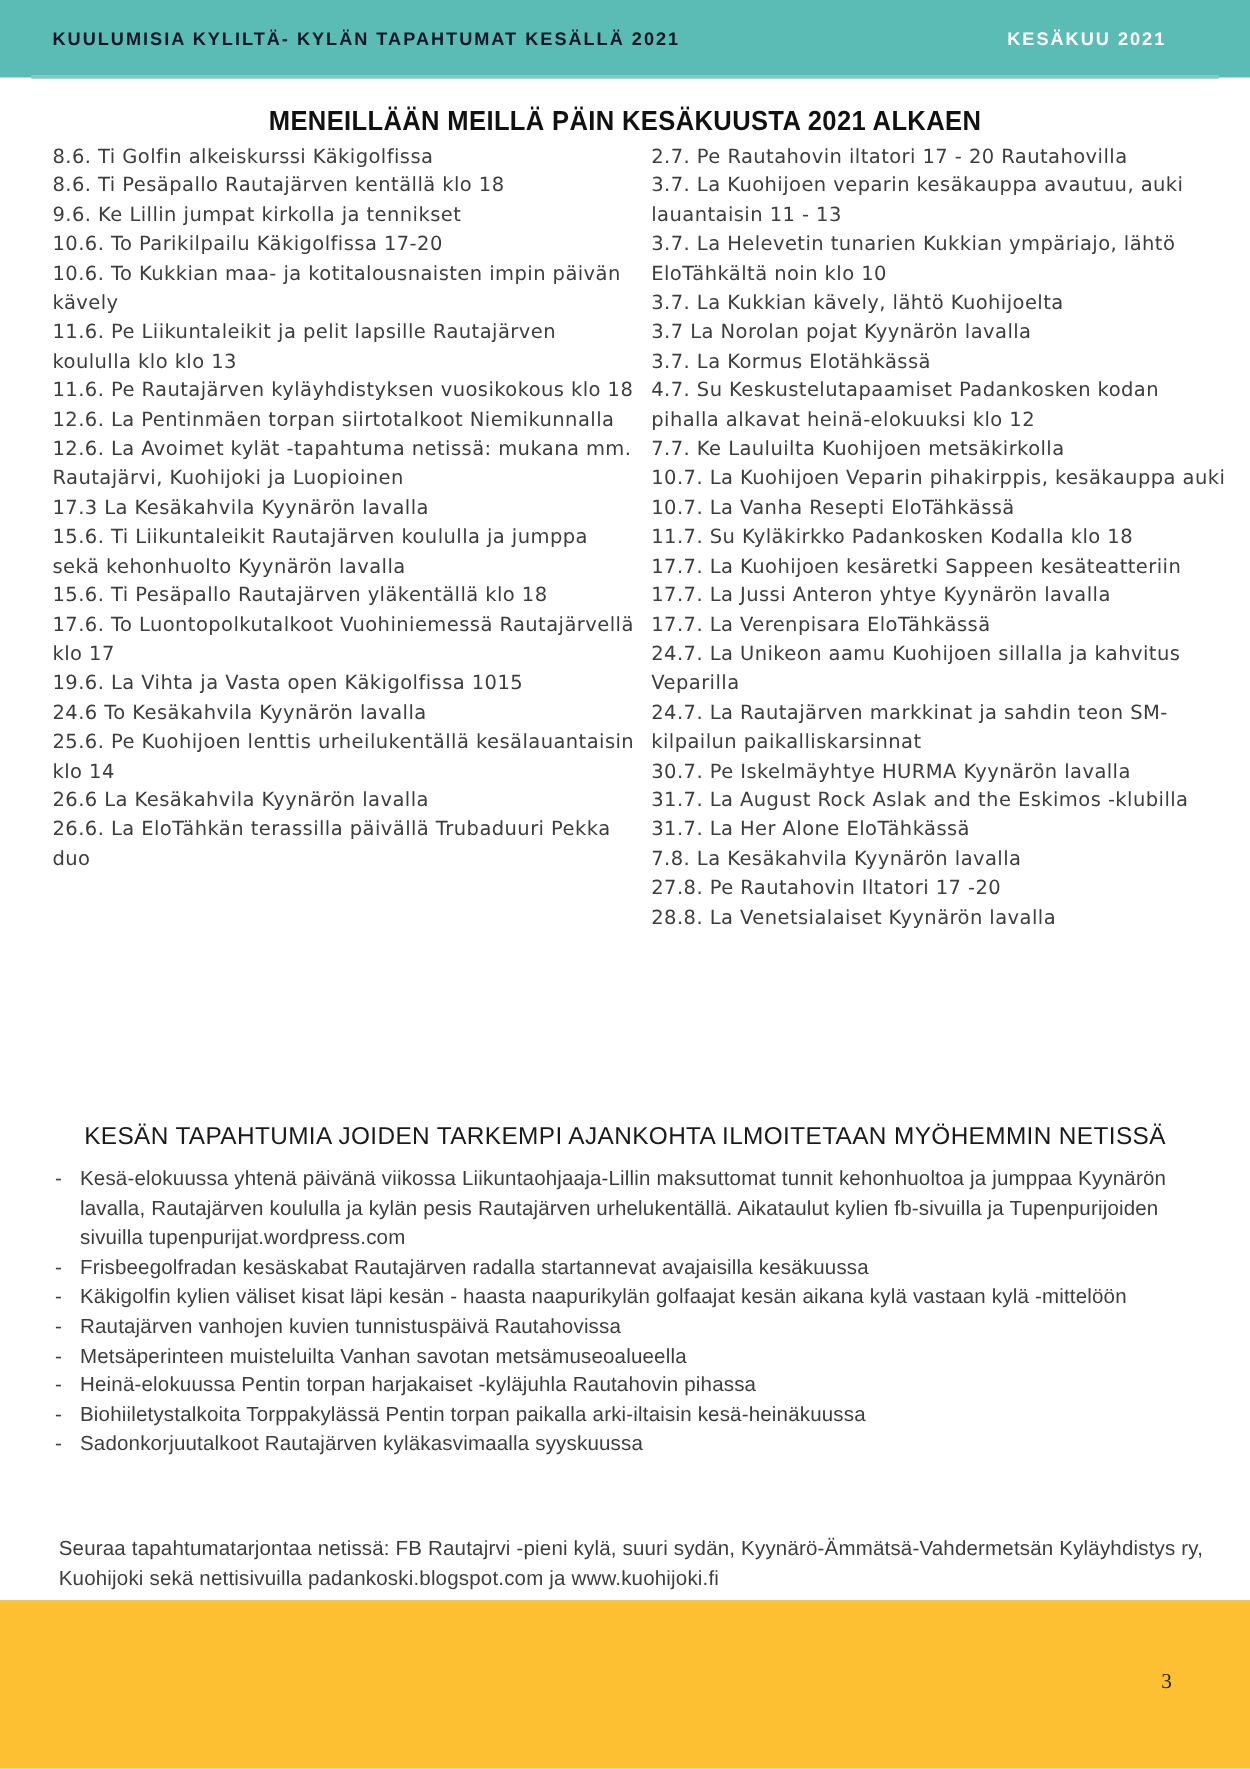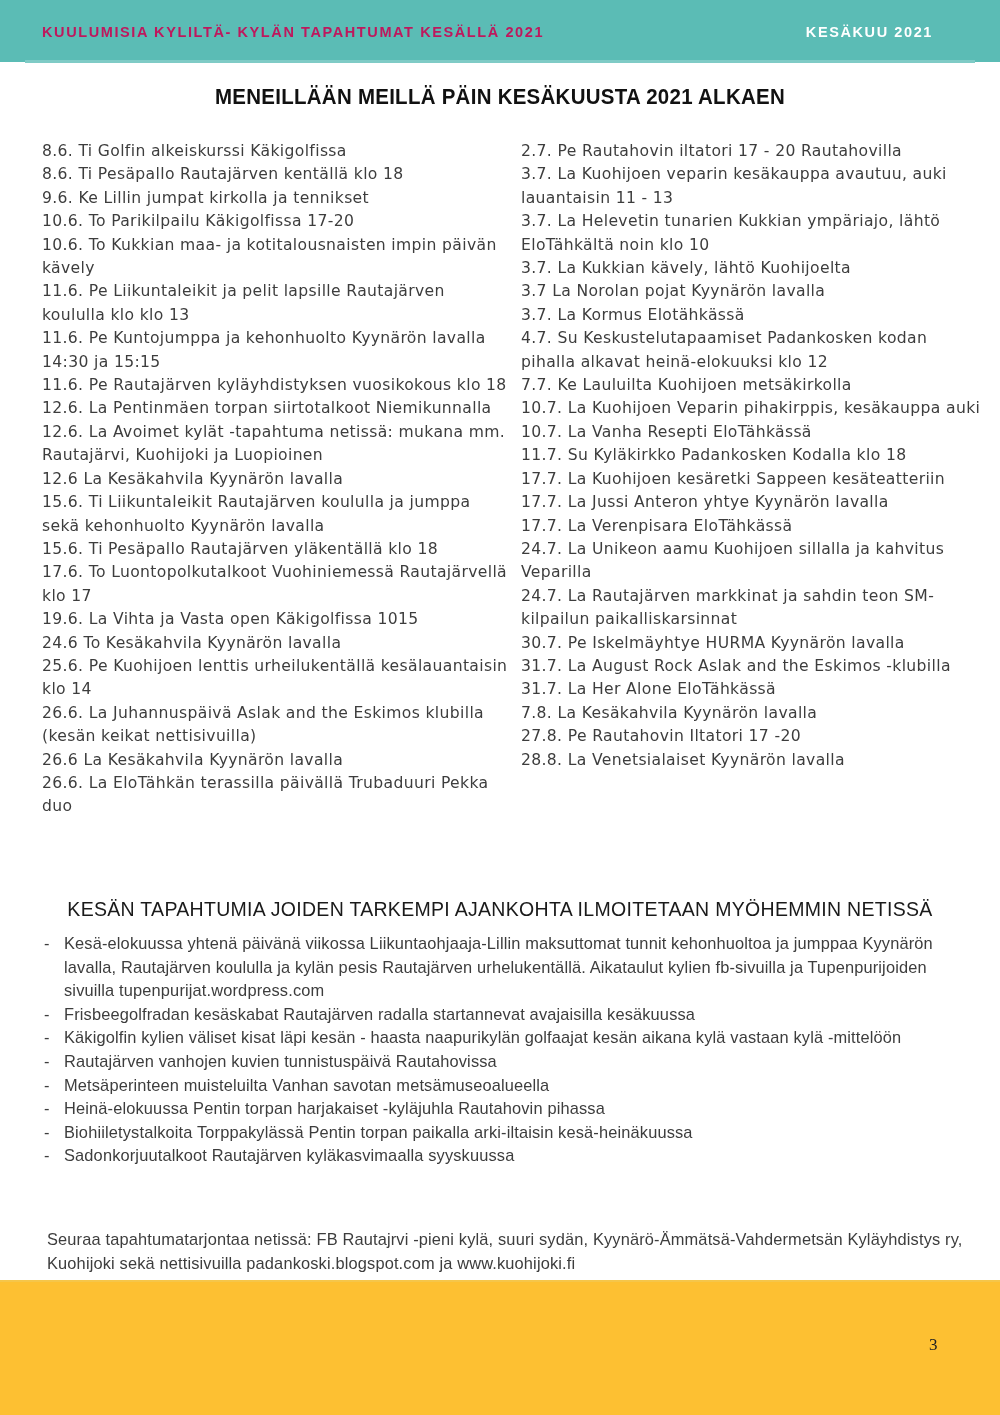--- a/index.html
+++ b/index.html
@@ -10,37 +10,37 @@
       position: absolute; left: 0; top: 0; width: 1000px; height: 62px;
       background: #5bbcb5;
     }
     .header-line {
       position: absolute; left: 25px; top: 60px; width: 950px; height: 3px;
       background: #7fcbc6;
     }
     .header-title {
       position: absolute; left: 42px; top: 24px;
       font-family: "Liberation Sans", sans-serif; font-weight: bold;
-      font-size: 14.5px; letter-spacing: 1.6px; color: #be185d;
+      font-size: 14.5px; letter-spacing: 1.6px; color: #0f172a;
     }
     .header-date {
       position: absolute; right: 67px; top: 24px;
       font-family: "Liberation Sans", sans-serif; font-weight: bold;
       font-size: 14.5px; letter-spacing: 1.6px; color: #ffffff; text-align: right;
     }
 
     .main-title {
       position: absolute; left: 0; top: 84px; width: 1000px; text-align: center;
       font-family: "Liberation Sans", sans-serif; font-weight: bold;
       font-size: 22px; letter-spacing: 0.3px; color: #111111;
       transform: scaleX(0.93);
     }
 
     .col {
-      position: absolute; top: 140px;
+      position: absolute; top: 114px;
       font-family: "DejaVu Sans", sans-serif; font-size: 15.6px;
       line-height: 23.4px; color: #3d3d3d; letter-spacing: 0.35px;
     }
     .col-left { left: 42px; width: 470px; }
     .col-right { left: 521px; width: 460px; }
     .event { display: block; }
 
     .sub-title {
       position: absolute; left: 0; top: 898px; width: 1000px; text-align: center;
       font-family: "Liberation Sans", sans-serif; font-size: 19.5px;
@@ -84,32 +84,30 @@
 
 <div class="main-title">MENEILLÄÄN MEILLÄ PÄIN KESÄKUUSTA 2021 ALKAEN</div>
 
 <div class="col col-left" id="col-left">
     <div class="event">8.6. Ti Golfin alkeiskurssi Käkigolfissa</div>
     <div class="event">8.6. Ti Pesäpallo Rautajärven kentällä klo 18</div>
     <div class="event">9.6. Ke Lillin jumpat kirkolla ja tennikset</div>
     <div class="event">10.6. To Parikilpailu Käkigolfissa 17-20</div>
     <div class="event">10.6. To Kukkian maa- ja kotitalousnaisten impin päivän kävely</div>
     <div class="event">11.6. Pe Liikuntaleikit ja pelit lapsille Rautajärven koululla klo klo 13</div>
-    <div class="event">11.6. Pe Kuntojumppa ja kehonhuolto Kyynärön lavalla 14:30 ja 15:15</div>
     <div class="event">11.6. Pe Rautajärven kyläyhdistyksen vuosikokous klo 18</div>
     <div class="event">12.6. La Pentinmäen torpan siirtotalkoot Niemikunnalla</div>
     <div class="event">12.6. La Avoimet kylät -tapahtuma netissä: mukana mm. Rautajärvi, Kuohijoki ja Luopioinen</div>
-    <div class="event">12.6 La Kesäkahvila Kyynärön lavalla</div>
+    <div class="event">17.3 La Kesäkahvila Kyynärön lavalla</div>
     <div class="event">15.6. Ti Liikuntaleikit Rautajärven koululla ja jumppa sekä kehonhuolto Kyynärön lavalla</div>
     <div class="event">15.6. Ti Pesäpallo Rautajärven yläkentällä klo 18</div>
     <div class="event">17.6. To Luontopolkutalkoot Vuohiniemessä Rautajärvellä klo 17</div>
     <div class="event">19.6. La Vihta ja Vasta open Käkigolfissa 1015</div>
     <div class="event">24.6 To Kesäkahvila Kyynärön lavalla</div>
     <div class="event">25.6. Pe Kuohijoen lenttis urheilukentällä kesälauantaisin klo 14</div>
-    <div class="event">26.6. La Juhannuspäivä Aslak and the Eskimos klubilla (kesän keikat nettisivuilla)</div>
     <div class="event">26.6 La Kesäkahvila Kyynärön lavalla</div>
     <div class="event">26.6. La EloTähkän terassilla päivällä Trubaduuri Pekka duo</div>
   </div>
 <div class="col col-right" id="col-right">
     <div class="event">2.7. Pe Rautahovin iltatori 17 - 20 Rautahovilla</div>
     <div class="event">3.7. La Kuohijoen veparin kesäkauppa avautuu, auki lauantaisin 11 - 13</div>
     <div class="event">3.7. La Helevetin tunarien Kukkian ympäriajo, lähtö EloTähkältä noin klo 10</div>
     <div class="event">3.7. La Kukkian kävely, lähtö Kuohijoelta</div>
     <div class="event">3.7 La Norolan pojat Kyynärön lavalla</div>
     <div class="event">3.7. La Kormus Elotähkässä</div>

